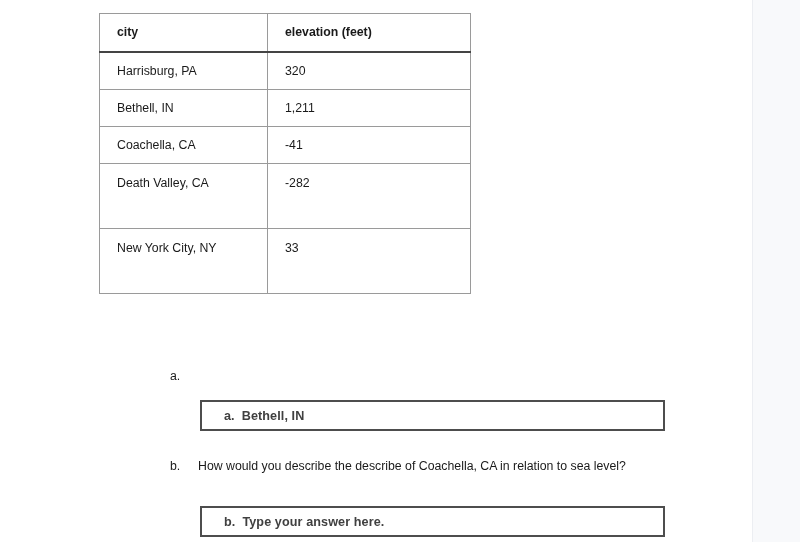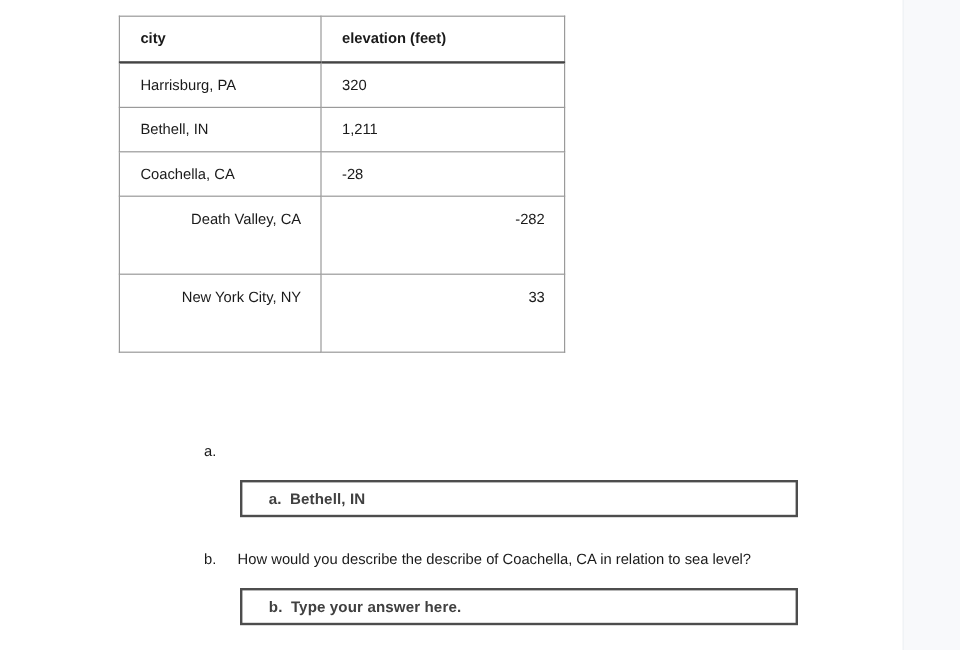--- a/index.html
+++ b/index.html
@@ -52,40 +52,40 @@
     left: 99px;
     top: 13px;
     width: 371px;
     border-collapse: collapse;
     table-layout: fixed;
     background: #ffffff;
   }
   .elev-table td,
   .elev-table th {
     border: 1px solid #9a9a9a;
-    padding: 0 16px 0 17px;
+    padding: 0 3px 0 17px;
     vertical-align: middle;
     font-size: 12.3px;
     color: #1a1a1a;
     text-align: left;
     line-height: 1.33;
   }
   .col-city  { width: 168px; }
   .col-elev  { width: 203px; }
 
   .elev-table thead th {
     font-weight: bold;
     height: 37px;
     border-bottom: 2px solid #444444;
   }
   .elev-table tbody td {
     font-weight: normal;
   }
   .row-1line td { height: 36px; }
-  .row-2line td { height: 53px; vertical-align: top; padding-top: 11px; text-align: right; }
+  .row-2line td { height: 53px; vertical-align: top; padding-top: 11px; }
 
   
   .question-block {
     position: absolute;
     left: 170px;
     width: 500px;
   }
   #q-a-block { top: 368px; }
   #q-b-block { top: 458px; }
 
@@ -113,21 +113,21 @@
     width: 465px;
     height: 31px;
     border: 2px solid #4d4d4d;
     background: #ffffff;
     box-sizing: border-box;
     display: flex;
     align-items: center;
     padding-left: 22px;
   }
   #answer-box-a { top: 400px; }
-  #answer-box-b { top: 490px; text-align: center; }
+  #answer-box-b { top: 506px; text-align: center; }
 
   .answer-text {
     font-size: 12.6px;
     font-weight: bold;
     color: #404040;
     letter-spacing: 0.1px;
   }
   .answer-text .ans-letter {
     margin-right: 7px;
   }
@@ -155,21 +155,21 @@
         <tr class="row-1line">
           <td>Harrisburg, PA</td>
           <td>320</td>
         </tr>
         <tr class="row-1line">
           <td>Bethell, IN</td>
           <td>1,211</td>
         </tr>
         <tr class="row-1line">
           <td>Coachella, CA</td>
-          <td>-28</td>
+          <td>-41</td>
         </tr>
         <tr class="row-2line">
           <td>Death Valley, CA</td>
           <td>-282</td>
         </tr>
         <tr class="row-2line">
           <td>New York City, NY</td>
           <td>33</td>
         </tr>
       </tbody>

